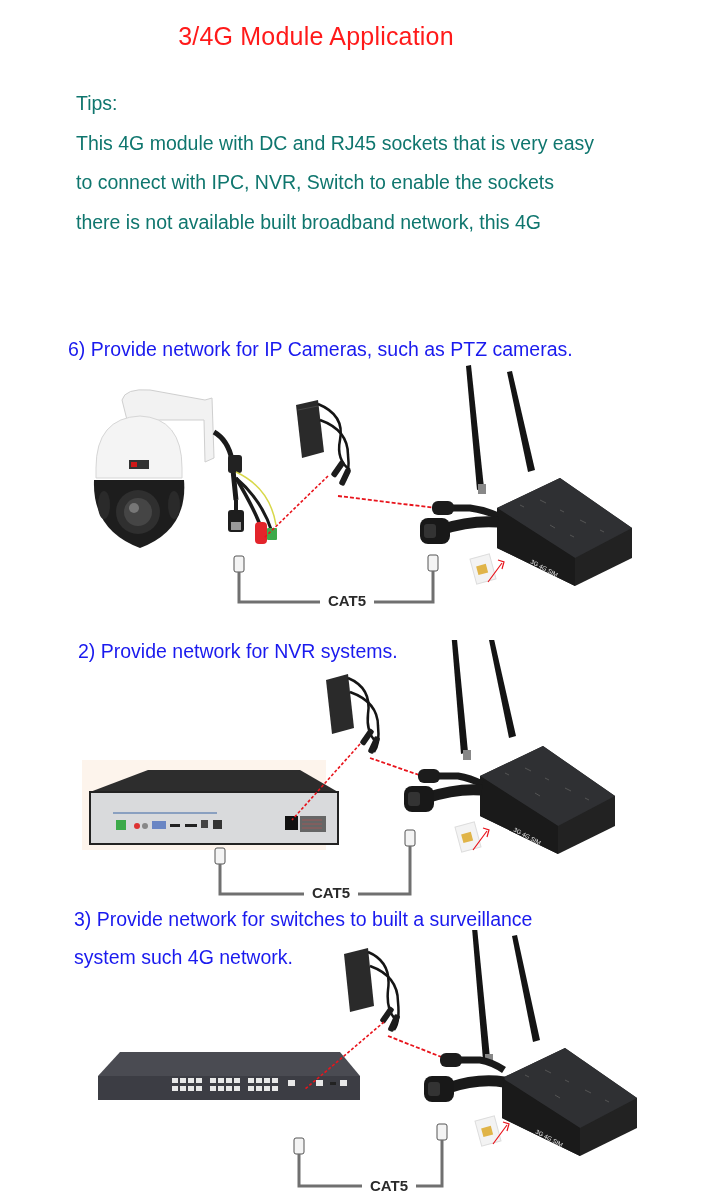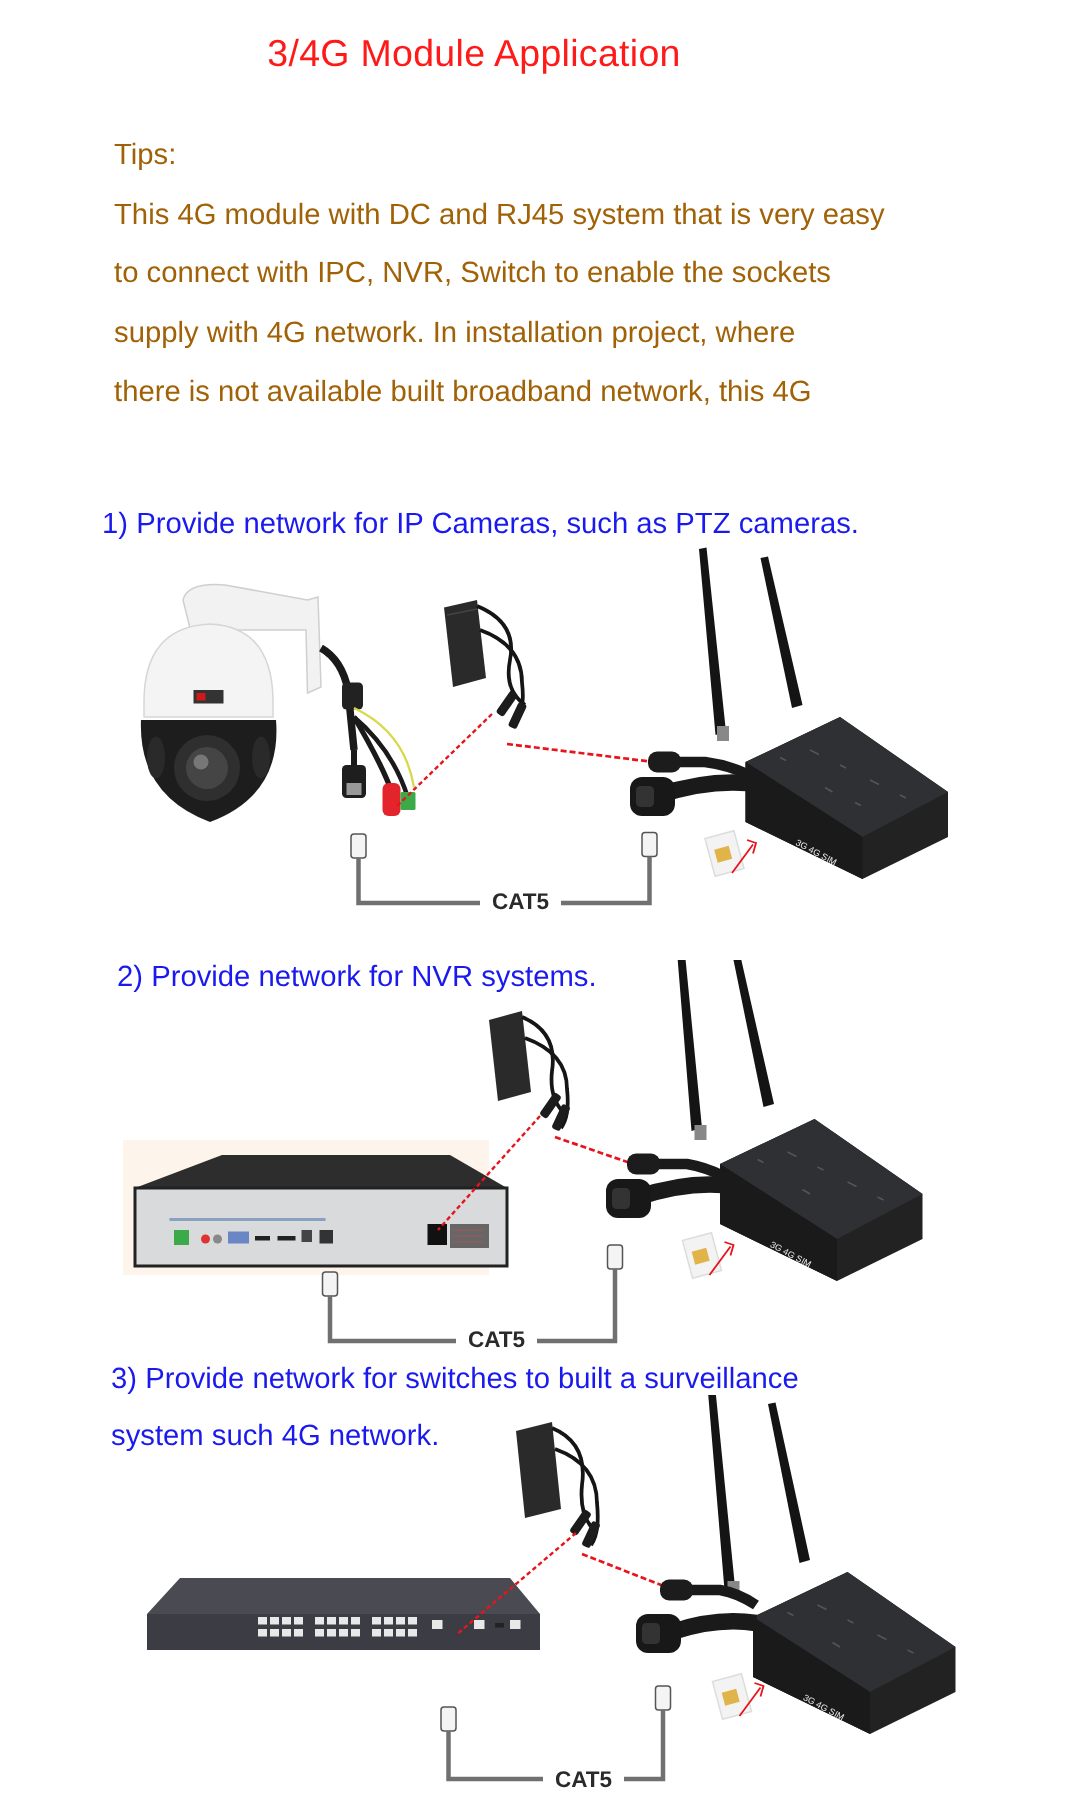--- a/index.html
+++ b/index.html
@@ -3,41 +3,40 @@
   <meta charset="utf-8">
   <style>
     * { margin: 0; padding: 0; box-sizing: border-box; }
     html, body { width: 720px; height: 1200px; background: #ffffff; overflow: hidden; }
     body { position: relative; font-family: "Liberation Sans", "DejaVu Sans", sans-serif; }
     .title {
       position: absolute; left: 0; top: 22px; width: 632px; text-align: center;
       color: #ff1a1a; font-size: 25px; font-weight: normal; letter-spacing: 0.2px;
     }
     .tips-block { position: absolute; left: 76px; top: 84px; width: 600px; }
-    .tips-line { font-size: 19.5px; line-height: 39.5px; color: #a16207; white-space: nowrap; }
+    .tips-line { font-size: 19.5px; line-height: 39.5px; color: #0f766e; white-space: nowrap; }
     .section-heading {
       position: absolute; color: #1a1aee; font-size: 19.5px; white-space: nowrap;
     }
     .scene { position: absolute; }
     svg text { font-family: "Liberation Sans", "DejaVu Sans", sans-serif; }
   </style>
 </head>
 <body>
 
 <div class="title">3/4G Module Application</div>
 
 <div class="tips-block">
   <div class="tips-line">Tips:</div>
-  <div class="tips-line">This 4G module with DC and RJ45 system that is very easy</div>
+  <div class="tips-line">This 4G module with DC and RJ45 sockets that is very easy</div>
   <div class="tips-line">to connect with IPC, NVR, Switch to enable the sockets</div>
-  <div class="tips-line">supply with 4G network. In installation project, where</div>
   <div class="tips-line">there is not available built broadband network, this 4G</div>
 </div>
 
-<div class="section-heading" style="left:68px; top:338px;">1) Provide network for IP Cameras, such as PTZ cameras.</div>
+<div class="section-heading" style="left:68px; top:338px;">6) Provide network for IP Cameras, such as PTZ cameras.</div>
 
 <div class="scene" style="left:0; top:360px; width:720px; height:250px;">
   <svg width="720" height="250" viewBox="0 0 720 250">
 
     <g>
       <path d="M122,40 Q125,28 150,30 L205,40 L212,38 L214,98 L205,102 L204,60 L160,60 Q140,62 130,72 Z" fill="#f2f2f2" stroke="#cfcfcf" stroke-width="1"></path>
 
       <path d="M96,108 Q96,58 140,56 Q182,58 182,108 L182,118 L96,118 Z" fill="#f4f4f4" stroke="#d6d6d6" stroke-width="1"></path>
       <rect x="129" y="100" width="20" height="9" fill="#333"></rect>
       <rect x="131" y="102" width="6" height="5" fill="#d01818"></rect>

